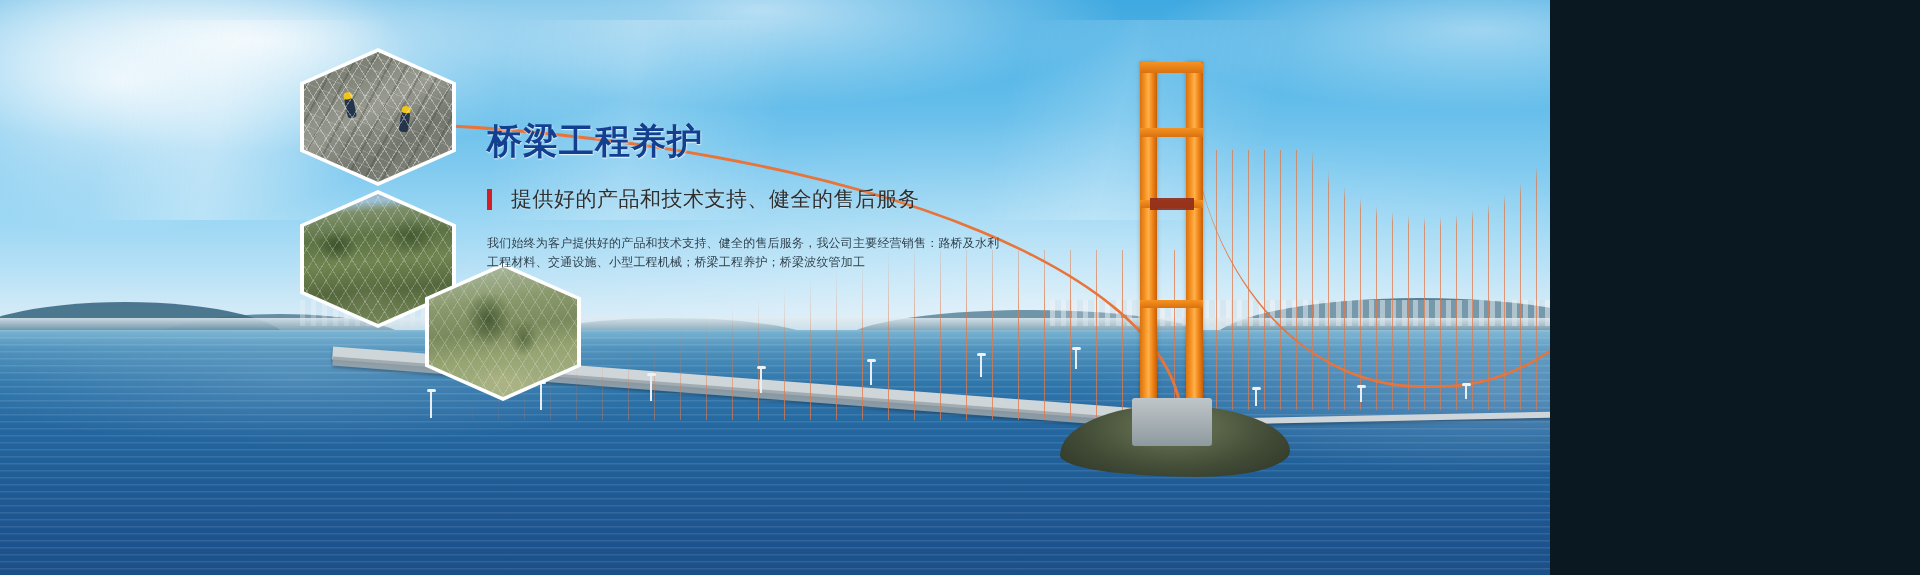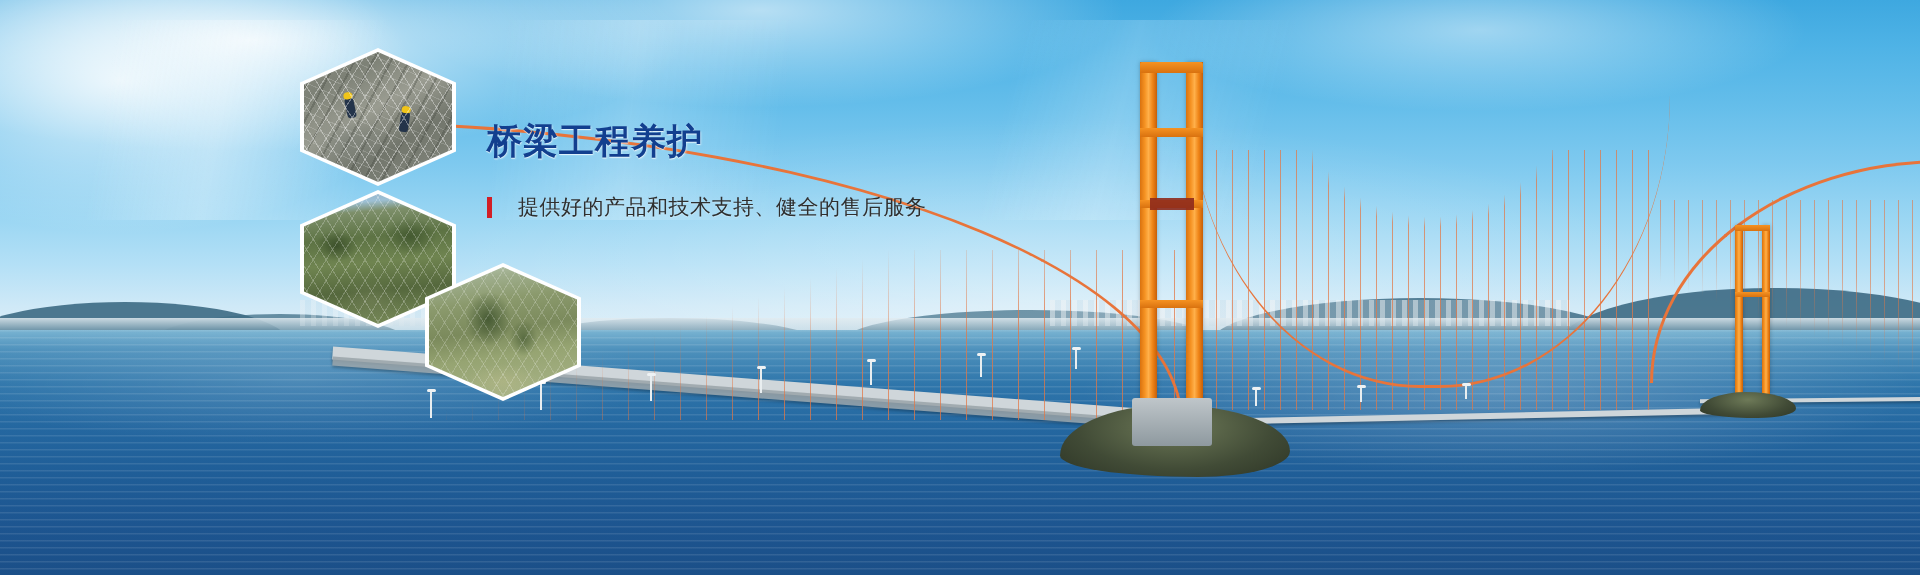--- a/index.html
+++ b/index.html
@@ -6,21 +6,21 @@
     margin: 0;
     padding: 0;
     background: #0a1822;
   }
   body {
     font-family: "DejaVu Sans", "Liberation Sans", sans-serif;
   }
 
   .banner {
     position: relative;
-    width: 1920px;
+    width: 1550px;
     height: 575px;
     overflow: hidden;
     background: #bef264;
   }
 
   
   .sky {
     position: absolute;
     left: 0; top: 0;
     width: 1920px; height: 340px;
@@ -269,22 +269,22 @@
   .headline-sub {
     font-size: 28px;
     font-weight: bold;
     letter-spacing: 1px;
     color: #2b2b2b;
     text-shadow: 0 1px 1px rgba(255,255,255,.40);
   }
   .subhead {
     display: flex;
     align-items: center;
-    gap: 26px;
-    margin-top: 28px;
+    gap: 19px;
+    margin-top: 20px;
     white-space: nowrap;
     text-align: center;
   }
   .subhead-bar {
     width: 5px;
     height: 21px;
     background: #d21f26;
     flex: 0 0 auto;
   }
   .subhead-text {
@@ -421,16 +421,20 @@
 
     <div class="headline">
       <span class="headline-main">桥梁工程养护</span>
     </div>
 
     <div class="subhead">
       <span class="subhead-bar"></span>
       <span class="subhead-text">提供好的产品和技术支持、健全的售后服务</span>
     </div>
 
+    <div class="paragraph">
+      <div>我们始终为客户提供好的产品和技术支持、健全的售后服务，我公司主要经营销售：路桥及水利</div>
+      <div>工程材料、交通设施、小型工程机械；桥梁工程养护；桥梁波纹管加工</div>
+    </div>
 
   </div>
 
 </div>
 
 </body></html>

